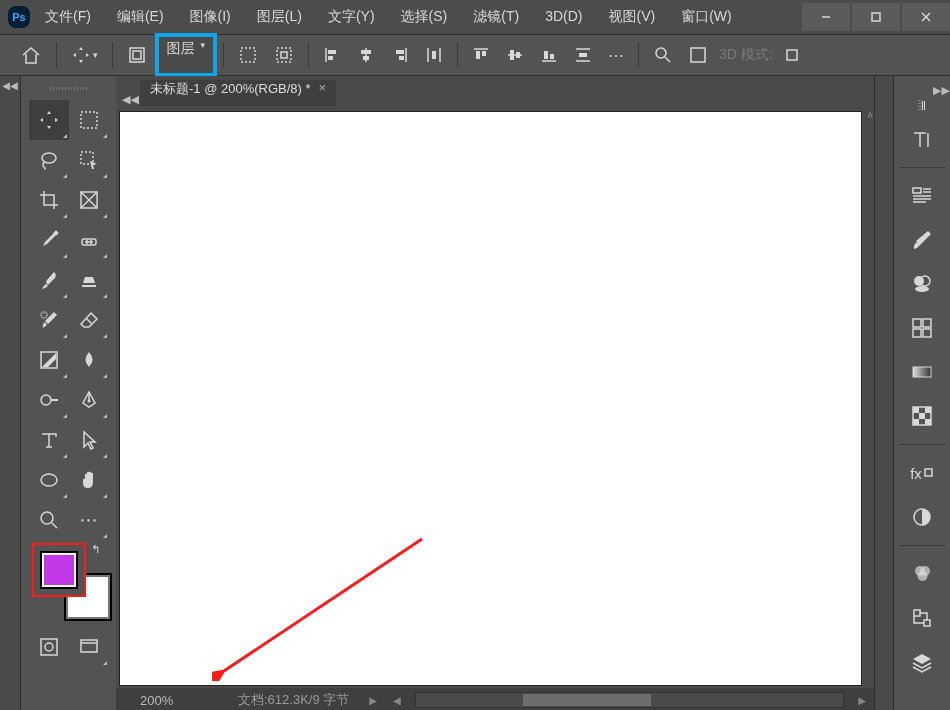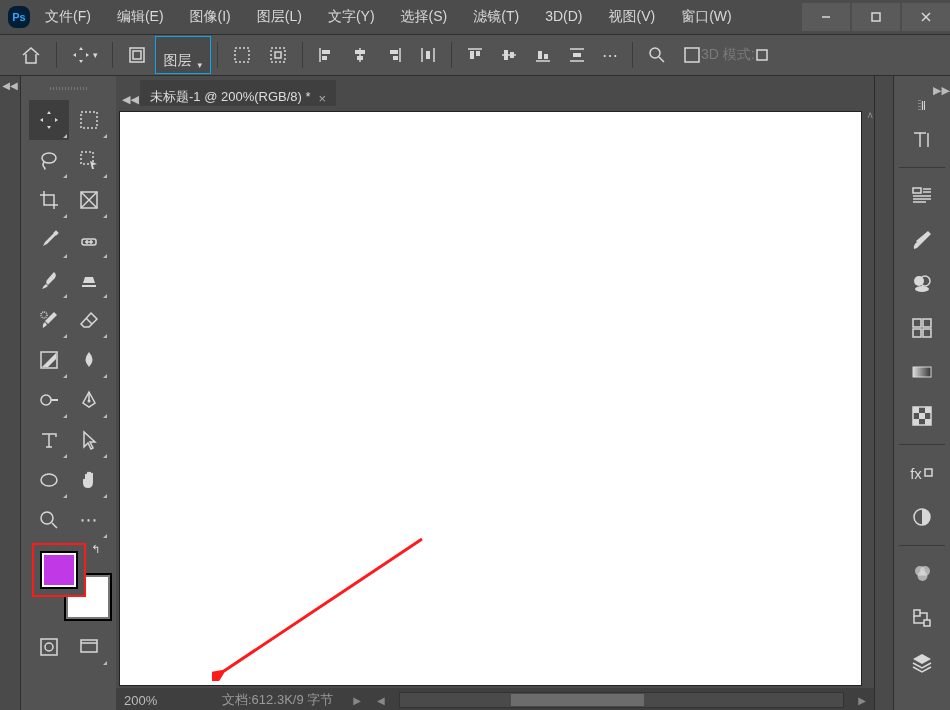--- a/index.html
+++ b/index.html
@@ -5,62 +5,62 @@
   html,body{margin:0;padding:0;width:950px;height:710px;background:#4a4a4a;font-family:"Microsoft YaHei",Arial,sans-serif;color:#d8d8d8;font-size:13px;overflow:hidden;user-select:none}
   .titlebar{height:34px;background:#4c4c4c;display:flex;align-items:center;padding:0 0 0 8px}
   .ps-logo{width:22px;height:22px;background:#001e36;border-radius:8px;display:flex;align-items:center;justify-content:center;color:#31a8ff;font-size:11px;font-weight:bold;margin-right:6px}
   .menu{display:flex;gap:8px}
   .menu span{padding:7px 9px;cursor:pointer;font-size:14px}
   .win-ctrls{margin-left:auto;display:flex}
   .win-btn{width:48px;height:28px;display:flex;align-items:center;justify-content:center;background:#5a5a5a;margin-left:2px}
   .optbar{height:40px;background:#535353;display:flex;align-items:center;padding:0 12px;gap:0;border-bottom:1px solid #2e2e2e;border-top:1px solid #2e2e2e}
   .optitem{height:30px;display:flex;align-items:center;justify-content:center;padding:0 8px;position:relative}
   .vline{width:1px;height:26px;background:#3b3b3b;margin:0 6px}
-  .layer-dd{border:1px solid #0ea5e9;background:#4a4a4a;padding:3px 8px;display:flex;align-items:flex-end;gap:6px;font-size:14px}
+  .layer-dd{border:4px solid #0ea5e9;background:#4a4a4a;padding:3px 8px;display:flex;align-items:flex-start;gap:6px;font-size:14px}
   .workspace{display:flex;height:636px;position:relative}
   .leftcol{width:20px;background:#4a4a4a;border-right:1px solid #2d2d2d;display:flex;justify-content:center;padding-top:4px}
   .toolpanel{width:95px;background:#535353;display:flex;flex-direction:column;align-items:center;padding-top:8px}
   .grip{width:70px;height:8px;display:flex;align-items:center;justify-content:center;margin-bottom:8px}
   .grip::before{content:"";width:38px;height:3px;background:repeating-linear-gradient(90deg,#777 0 1px,transparent 1px 3px)}
   .toolgrid{display:grid;grid-template-columns:40px 40px;gap:0}
   .tool{width:40px;height:40px;display:flex;align-items:center;justify-content:center;position:relative}
   .tool.sel{background:#3e3e3e}
   .tool .tri{position:absolute;right:2px;bottom:2px;width:0;height:0;border-left:4px solid transparent;border-bottom:4px solid #bcbcbc}
   .swatches{width:80px;height:80px;position:relative;margin-top:3px}
   .fg-wrap{position:absolute;left:3px;top:0;width:50px;height:50px;border:2px solid #ff1a1a;background:#535353;z-index:2}
   .fg-inner{position:absolute;left:6px;top:6px;width:34px;height:34px;border:2px solid #000;background:#c139e6}
   .fg-inner::before{content:"";position:absolute;inset:0;border:2px solid #fff}
   .bg-sw{position:absolute;left:35px;top:30px;width:44px;height:44px;border:2px solid #000;background:#fff;z-index:1}
   .bg-sw::before{content:"";position:absolute;inset:0;border:2px solid #777}
   .sw-swap{position:absolute;right:8px;top:0;color:#ddd;font-size:11px}
   .bottom-tools{display:flex;gap:0;margin-top:4px}
   .central{flex:1;display:flex;flex-direction:column;background:#4a4a4a;position:relative}
   .doctab-row{height:30px;display:flex;align-items:flex-end;padding-left:6px;background:#4a4a4a}
   .chev-left{width:18px;font-size:11px;color:#c0c0c0}
-  .doctab{height:26px;background:#3f3f3f;display:flex;align-items:flex-end;padding:0 10px;font-size:13px;color:#ddd;gap:8px}
+  .doctab{height:26px;background:#3f3f3f;display:flex;align-items:flex-start;padding:0 10px;font-size:13px;color:#ddd;gap:8px}
   .canvas-area{flex:1;background:#4a4a4a;position:relative;display:flex}
   .canvas{position:absolute;left:3px;top:5px;right:12px;bottom:26px;background:#fff;border:1px solid #222}
   .scroll-v{position:absolute;right:0;top:0;bottom:26px;width:12px;background:#4a4a4a}
   .statusbar{position:absolute;left:0;right:0;bottom:0;height:24px;background:#3f3f3f;display:flex;align-items:center;font-size:13px;color:#bbb}
-  .statusbar .zoom{width:86px;padding-left:8px}
+  .statusbar .zoom{width:86px;padding-left:24px}
   .statusbar .docinfo{padding:0 12px;color:#999}
   .statusbar .sb-chevron{padding:0 8px;color:#888;font-size:10px}
   .hscroll{flex:1;height:14px;background:#4a4a4a;margin:0 6px;position:relative;border:1px solid #333}
   .hscroll::before{content:"";position:absolute;left:25%;top:1px;bottom:1px;width:30%;background:#6c6c6c}
   .rightcol{width:18px;background:#4a4a4a;border-left:1px solid #2d2d2d}
   .rightpanel{width:56px;background:#535353;display:flex;flex-direction:column;align-items:center;padding-top:6px;border-left:1px solid #2d2d2d}
   .rchev{width:100%;text-align:right;font-size:11px;padding:2px 6px;color:#bbb}
   .rpgrip{width:16px;height:12px;display:flex;align-items:center;justify-content:center;margin-bottom:6px}
   .rpgrip::before{content:"";width:3px;height:10px;background:repeating-linear-gradient(0deg,#888 0 1px,transparent 1px 3px); box-shadow:4px 0 0 #535353, 5px 0 0 repeating-linear-gradient(0deg,#888 0 1px,transparent 1px 3px)}
   .rtool{width:40px;height:40px;display:flex;align-items:center;justify-content:center;margin:2px 0}
   .rdiv{width:46px;height:1px;background:#3a3a3a;margin:6px 0}
   .ico{stroke:#d8d8d8;fill:none;stroke-width:1.5}
   .ico-f{fill:#d8d8d8;stroke:none}
   .annotation-arrow{position:absolute;left:96px;top:445px;z-index:10;pointer-events:none}
-  .mode3d{color:#7a7a7a;font-size:14px;padding:0 0}
+  .mode3d{color:#7a7a7a;font-size:14px;padding:0 12px}
 </style>
 </head>
 <body>
 
 <div class="titlebar">
   <div class="ps-logo">Ps</div>
   <div class="menu">
     <span>文件(F)</span>
     <span>编辑(E)</span>
     <span>图像(I)</span>

